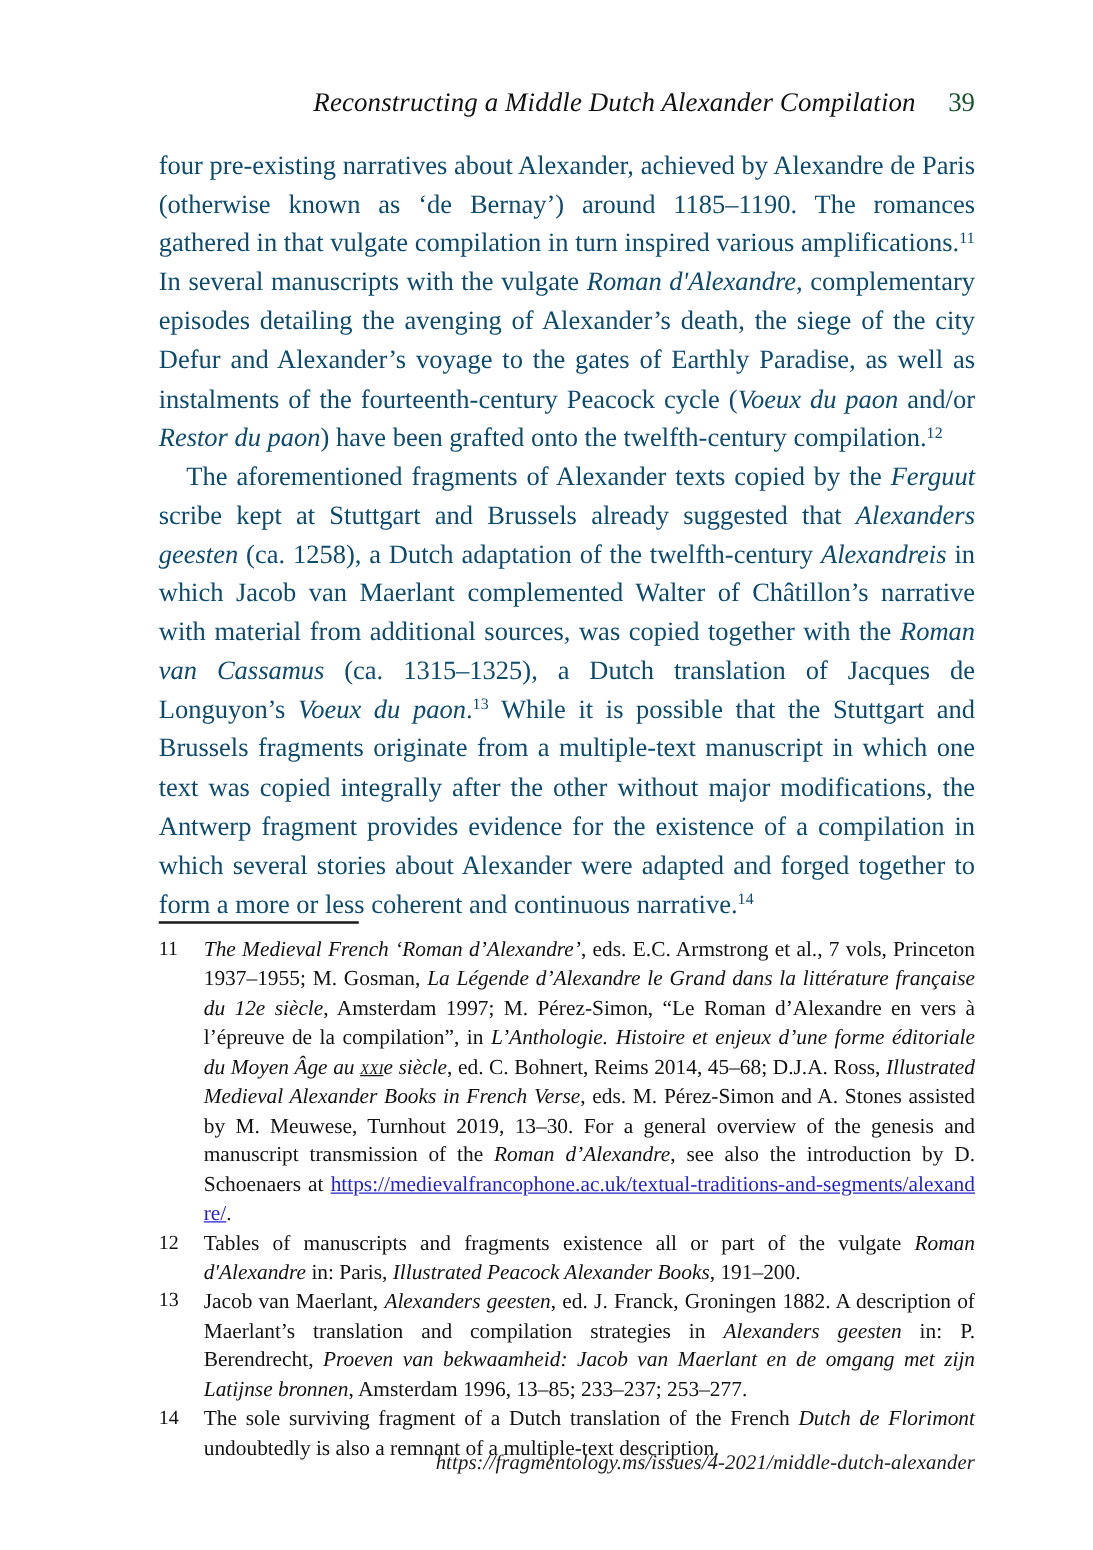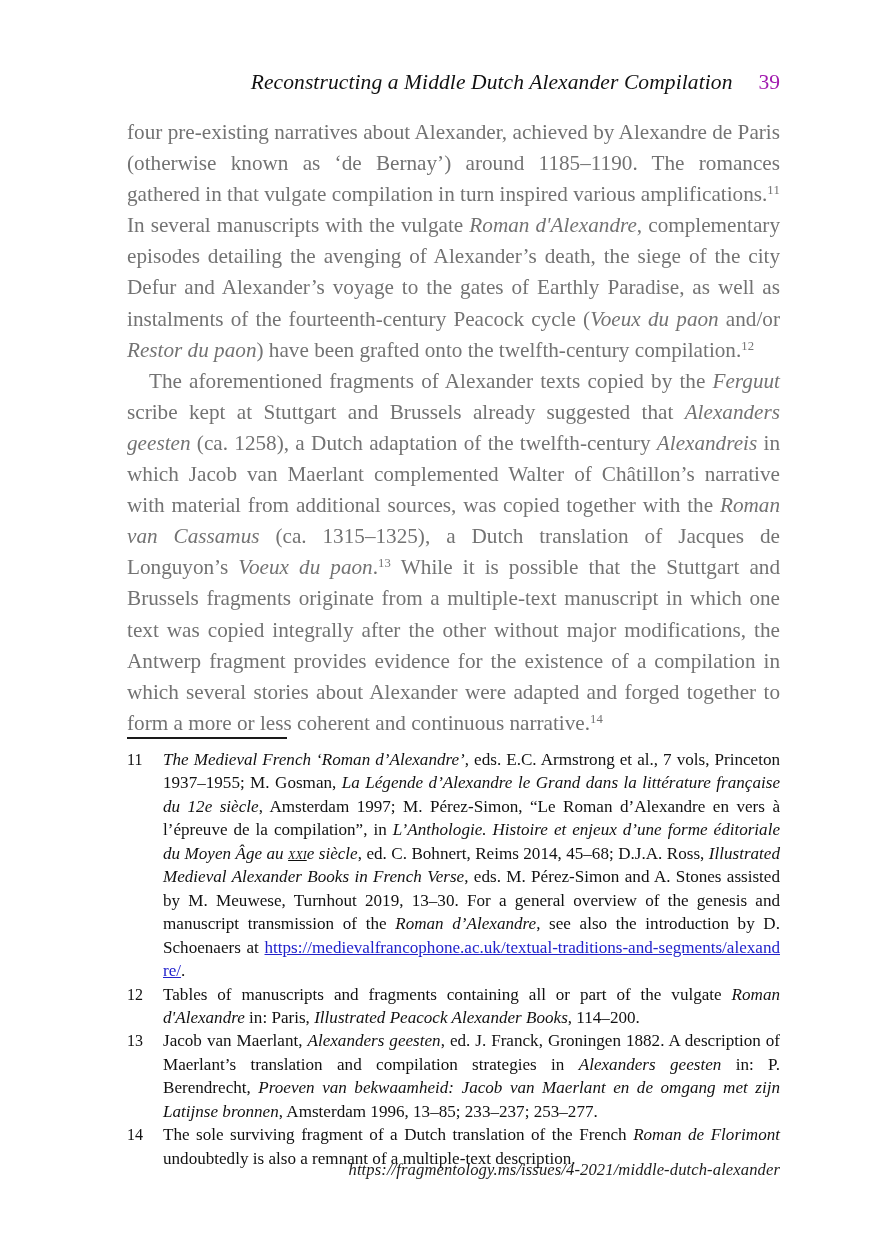--- a/index.html
+++ b/index.html
@@ -38,37 +38,37 @@
   .header-title {
     font-style: italic;
     font-size: 21.5px;
     letter-spacing: 0.1px;
     color: #111;
     white-space: nowrap;
   }
   .header-pageno {
     font-size: 21.5px;
     margin-left: 26px;
-    color: #a21caf;
+    color: #14532d;
   }
 
   
   .body-block {
     position: absolute;
     left: 127px;
     top: 117px;
     width: 653px;
   }
   .body-par {
     font-size: 21.2px;
     line-height: 31.1px;
     text-align: justify;
     text-justify: inter-word;
     margin: 0;
-    color: #737373;
+    color: #0c4a6e;
     hyphens: manual;
   }
   .body-par.indent {
     text-indent: 22px;
   }
   .ital { font-style: italic; }
   sup.fn {
     font-size: 0.60em;
     vertical-align: 0.52em;
     line-height: 0;
@@ -153,20 +153,20 @@
     </p>
     <p class="body-par indent">
       <span>The aforementioned fragments of Alexander texts copied by the </span><span class="ital">Ferguut</span><span> scribe kept at Stuttgart and Brussels already suggested that </span><span class="ital">Alexanders geesten</span><span> (ca. 1258), a Dutch adaptation of the twelfth-century </span><span class="ital">Alexandreis</span><span> in which Jacob van Maerlant complemented Walter of Châtillon’s narrative with material from additional sources, was copied together with the </span><span class="ital">Roman van Cassamus</span><span> (ca. 1315–1325), a Dutch translation of Jacques de Longuyon’s </span><span class="ital">Voeux du paon</span><span>.</span><sup class="fn">13</sup><span> While it is possible that the Stuttgart and Brussels fragments originate from a multiple-text manuscript in which one text was copied integrally after the other without major modifications, the Antwerp fragment provides evidence for the existence of a compilation in which several stories about Alexander were adapted and forged together to form a more or less coherent and continuous narrative.</span><sup class="fn">14</sup>
     </p>
   </div>
 
   <div class="fn-rule"></div>
 
   <div class="footnotes">
       <p class="footnote"><span class="fn-num">11</span><span class="ital">The Medieval French ‘Roman d’Alexandre’</span><span>, eds. E.C. Armstrong et al., 7 vols, Princeton 1937–1955; M. Gosman, </span><span class="ital">La Légende d’Alexandre le Grand dans la littérature française du 12e siècle</span><span>, Amsterdam 1997; M. Pérez-Simon, “Le Roman d’Alexandre en vers à l’épreuve de la compilation”, in </span><span class="ital">L’Anthologie. Histoire et enjeux d’une forme éditoriale du Moyen Âge au </span><span class="ital smallcaps">XXI</span><span class="ital">e siècle</span><span>, ed. C. Bohnert, Reims 2014, 45–68; D.J.A. Ross, </span><span class="ital">Illustrated Medieval Alexander Books in French Verse</span><span>, eds. M. Pérez-Simon and A. Stones assisted by M. Meuwese, Turnhout 2019, 13–30. For a general overview of the genesis and manuscript transmission of the </span><span class="ital">Roman d’Alexandre</span><span>, see also the introduction by D. Schoenaers at </span><a class="fn-link" href="#">https://medievalfrancophone.ac.uk/textual-traditions-and-segments/alexandre/</a><span>.</span></p>
-      <p class="footnote"><span class="fn-num">12</span><span>Tables of manuscripts and fragments containing all or part of the vulgate </span><span class="ital">Roman d'Alexandre</span><span> in: Paris, </span><span class="ital">Illustrated Peacock Alexander Books</span><span>, 114–200.</span></p>
+      <p class="footnote"><span class="fn-num">12</span><span>Tables of manuscripts and fragments existence all or part of the vulgate </span><span class="ital">Roman d'Alexandre</span><span> in: Paris, </span><span class="ital">Illustrated Peacock Alexander Books</span><span>, 191–200.</span></p>
       <p class="footnote"><span class="fn-num">13</span><span>Jacob van Maerlant, </span><span class="ital">Alexanders geesten</span><span>, ed. J. Franck, Groningen 1882. A description of Maerlant’s translation and compilation strategies in </span><span class="ital">Alexanders geesten</span><span> in: P. Berendrecht, </span><span class="ital">Proeven van bekwaamheid: Jacob van Maerlant en de omgang met zijn Latijnse bronnen</span><span>, Amsterdam 1996, 13–85; 233–237; 253–277.</span></p>
-      <p class="footnote"><span class="fn-num">14</span><span>The sole surviving fragment of a Dutch translation of the French </span><span class="ital">Roman de Florimont</span><span> undoubtedly is also a remnant of a multiple-text description.</span></p>
+      <p class="footnote"><span class="fn-num">14</span><span>The sole surviving fragment of a Dutch translation of the French </span><span class="ital">Dutch de Florimont</span><span> undoubtedly is also a remnant of a multiple-text description.</span></p>
     </div>
 
   <div class="footer">https://fragmentology.ms/issues/4-2021/middle-dutch-alexander</div>
 
 </div>
 
 </body></html>

